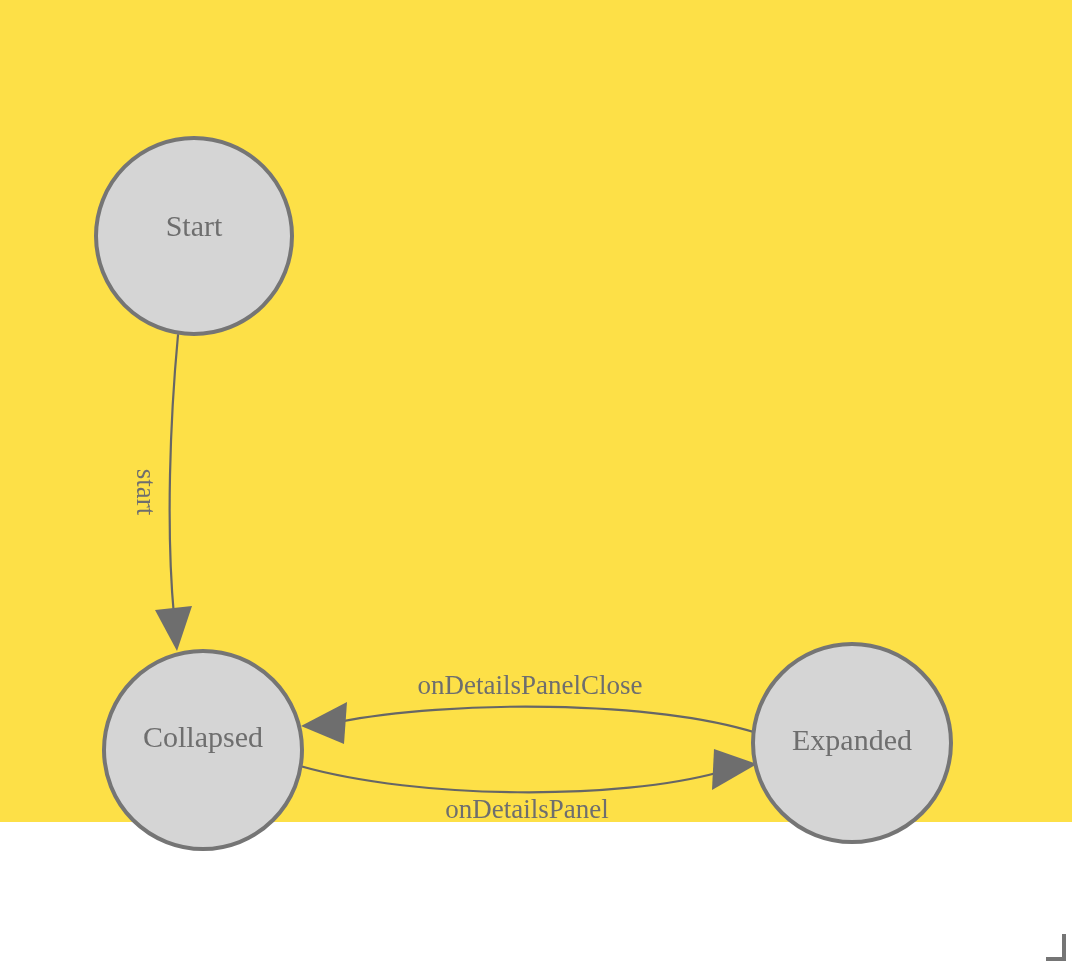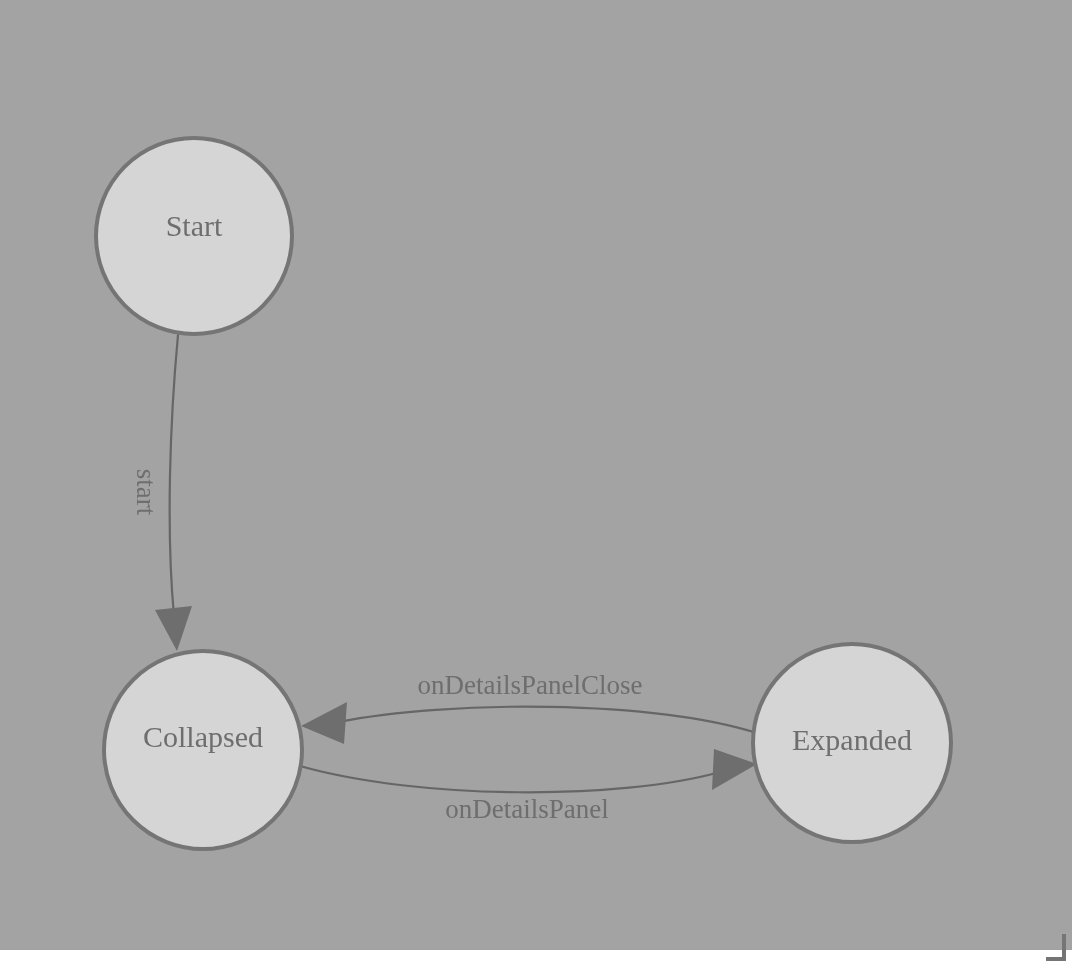--- a/index.html
+++ b/index.html
@@ -9,22 +9,22 @@
   }
   body {
     width: 1072px;
     height: 966px;
     overflow: hidden;
     font-family: "Liberation Serif", serif;
   }
   #diagram-root {
     position: relative;
     width: 1072px;
-    height: 950px;
-    background: #a3a3a3;
+    height: 822px;
+    background: #fde047;
   }
   #state-machine-svg {
     position: absolute;
     left: 0;
     top: 0;
     width: 1072px;
     height: 966px;
     display: block;
   }
   .node-circle {

